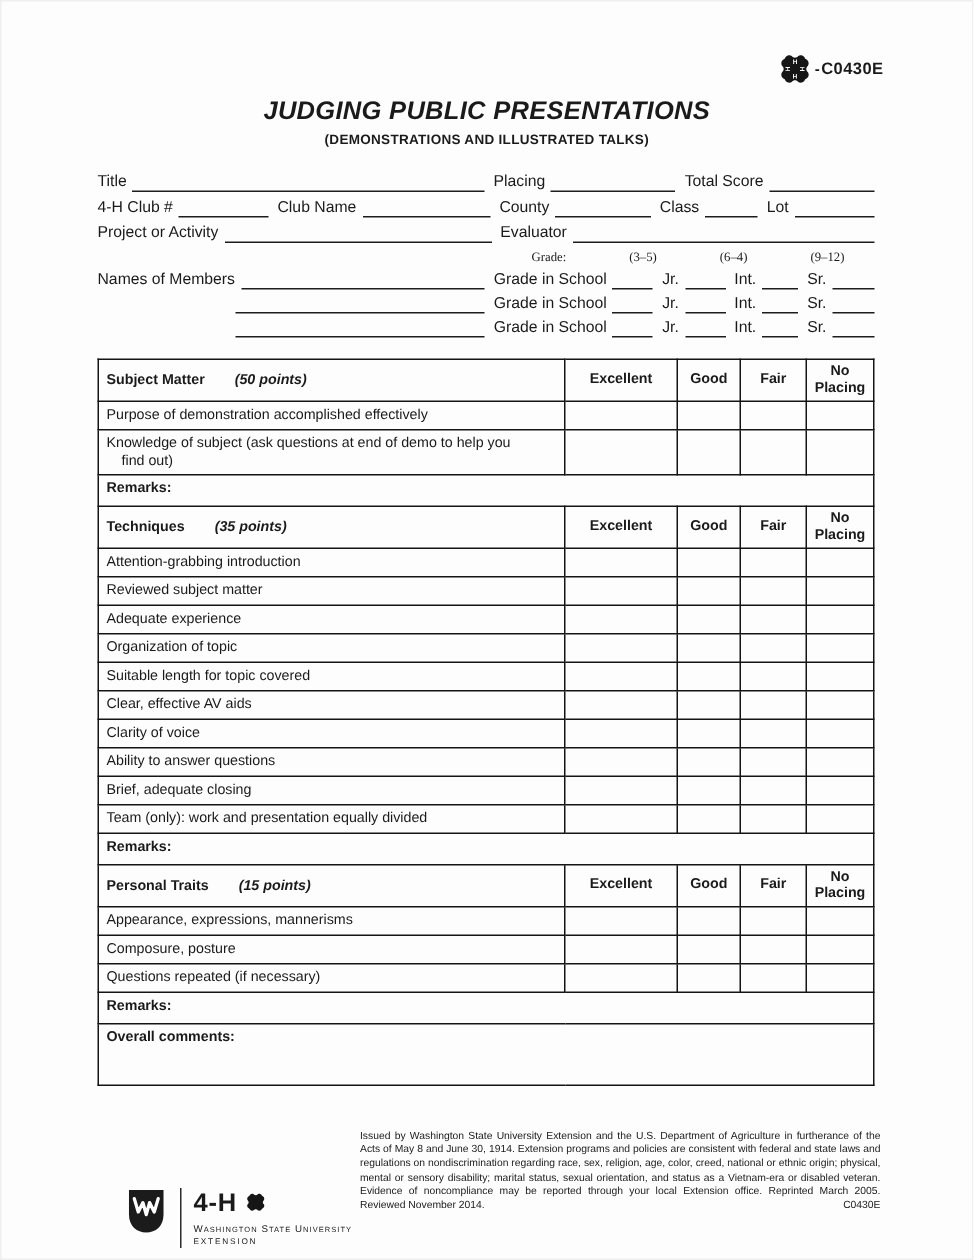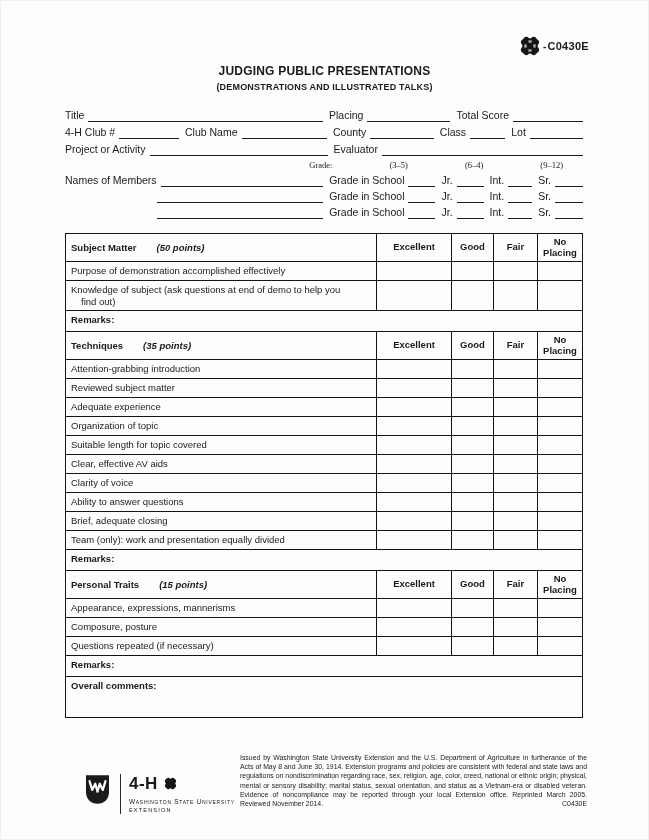--- a/index.html
+++ b/index.html
@@ -15,56 +15,56 @@
   
   .top-code{position:absolute;top:34px;right:60px;display:flex;align-items:center;}
   .clover-lg{width:24px;height:24px;display:inline-block;color:#161616;}
   .clover-sm{width:15px;height:15px;display:inline-block;color:#161616;margin-left:5px;}
   .clover-svg{width:100%;height:100%;display:block;}
   .code-dash{font-weight:bold;font-size:10px;margin:0 1px 0 1px;}
   .code-text{font-weight:bold;font-size:11px;letter-spacing:.3px;}
 
   
   .heading{padding-top:64px;text-align:center;}
-  .title{font-weight:bold;font-size:12px;letter-spacing:.2px;}
+  .title{font-weight:bold;font-size:17px;letter-spacing:.2px;font-style:italic;}
   .subtitle{font-weight:bold;font-size:9px;margin-top:4px;letter-spacing:.2px;}
 
   
   .fields{margin:13px 66px 0 65px;font-size:10.5px;}
   .frow{display:flex;align-items:flex-end;height:17px;}
   .flabel{white-space:nowrap;line-height:13px;text-align:center;}
   .blank{display:inline-block;height:13px;border-bottom:1px solid #1c1c1c;margin-left:4px;box-sizing:border-box;}
   .blank + .flabel{margin-left:6px;}
   .grow{flex:1 1 auto;}
   .w37{width:37px;} .w56f{flex:1 1 56px;} .w63{width:63px;} .w67{width:67px;}
   .w70{width:70px;} .w83{width:83px;} .w90{width:90px;} .w178{width:178px;}
   .w24{width:24px;} .w27{width:27px;} .w28{width:28px;}
   .spacer90{display:inline-block;width:88px;height:1px;}
 
   .grade-key-row{display:flex;justify-content:flex-end;align-items:center;height:13px;font-size:8.5px;padding-right:20px;margin-top:2px;font-family:Liberation Serif, serif;}
   .gk{white-space:nowrap;}
-  .gk + .gk{margin-left:29px;padding-left:28px;}
+  .gk + .gk{margin-left:14px;padding-left:28px;}
 
   .mrow{display:flex;align-items:flex-end;height:16px;font-size:10.5px;}
 
   
   .judging-table{margin:14px 66px 0 65px;border-collapse:collapse;width:517px;table-layout:fixed;}
   .judging-table td{border:1px solid #141414;box-sizing:border-box;}
   .sec-head td{height:28px;vertical-align:middle;}
   .sec-name-cell{font-weight:bold;font-size:9.5px;padding:2px 4px 2px 5px;}
   .sec-pts{margin-left:20px;font-style:italic;}
   .rate-head{font-weight:bold;font-size:9.5px;text-align:center;line-height:1.15;padding:2px 3px;vertical-align:middle;}
   .crit-row td{height:19px;}
   .crit-cell{font-size:9.5px;line-height:11.5px;vertical-align:middle;padding:3px 18px 3px 15px;text-indent:-10px;}
   .rate-cell{background:#fdfdfd;}
   .remarks-cell{font-weight:bold;font-size:9.5px;vertical-align:top;padding:3px 4px 6px 5px;}
   .overall-cell{font-weight:bold;font-size:9.5px;vertical-align:top;padding:3px 4px 26px 5px;}
 
   
-  .footer-logo{position:absolute;left:84px;top:774px;display:flex;align-items:flex-start;}
+  .footer-logo{position:absolute;left:84px;top:792px;display:flex;align-items:flex-start;}
   .shield{width:27px;height:31px;display:block;}
   .logo-divider{width:1px;background:#2a2a2a;height:40px;margin:0 8px 0 9px;}
   .logo-right{display:flex;flex-direction:column;}
   .fourh-row{display:flex;align-items:center;height:18px;}
   .fourh-text{font-size:17px;font-weight:bold;letter-spacing:.5px;line-height:17px;}
   .wsu-name{font-size:6.5px;font-variant:small-caps;letter-spacing:.7px;margin-top:6px;white-space:nowrap;}
   .wsu-ext{font-size:5.5px;text-transform:uppercase;letter-spacing:1.2px;margin-top:2px;}
 
   .footer-legal{position:absolute;left:240px;top:753px;width:347px;font-size:6.9px;line-height:1.33;text-align:justify;}
   .footer-code{position:absolute;right:0;bottom:0;font-size:6.9px;background:#fdfdfd;padding-left:4px;}

